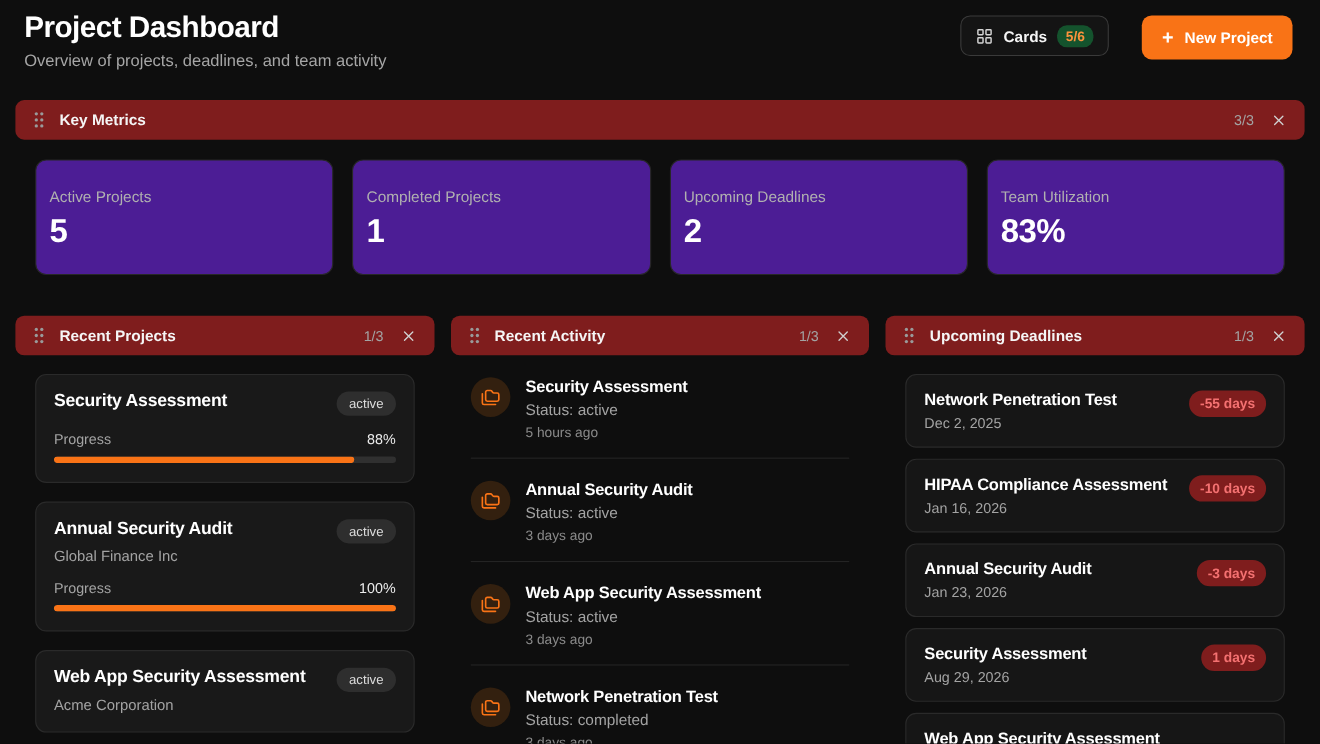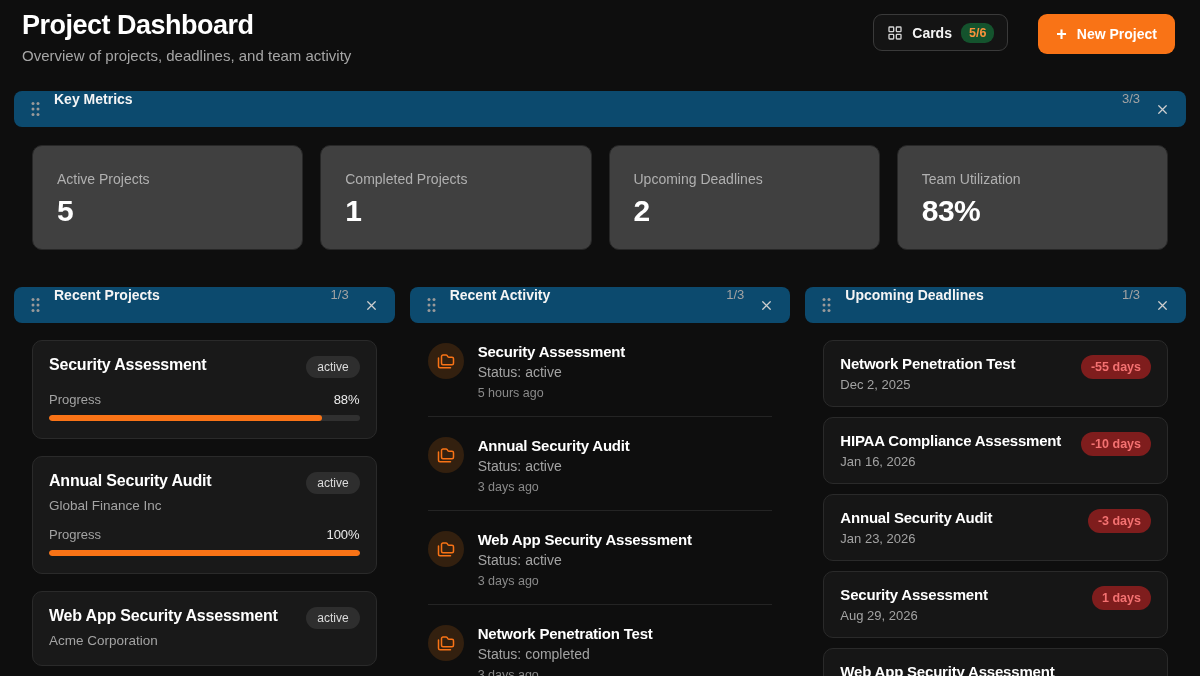--- a/index.html
+++ b/index.html
@@ -23,33 +23,33 @@
   .cards-btn .lbl { font-size:14px; font-weight:bold; color:#f5f5f5; }
   .cards-badge { background:#14532d; color:#fb923c; font-size:12.5px; font-weight:bold; padding:3px 8px; border-radius:9px; }
   .new-project-btn {
     display:flex; align-items:center; gap:10px; height:40px; padding:0 18px;
     background:#f97316; border:none; border-radius:9px; cursor:pointer;
   }
   .new-project-btn .plus { font-size:18px; font-weight:bold; color:#fff; line-height:1; }
   .new-project-btn .lbl { font-size:14px; font-weight:bold; color:#fff; }
   
   .panel-bar {
-    height:36px; background:#0c4a6e; border-radius:8px;
-    display:flex; padding:0 16px;
+    height:36px; background:#7f1d1d; border-radius:8px;
+    display:flex; align-items:center; padding:13px 16px;
   }
   .grip { display:flex; align-items:center; color:#9a9a9a; cursor:grab; }
   .panel-bar .ttl { font-size:14px; font-weight:bold; color:#f5f5f5; margin-left:13px; flex:1; }
   .panel-bar .count { font-size:13px; color:#a3a3a3; margin-right:15px; }
   .close-x { display:flex; align-items:center; color:#cfcfcf; cursor:pointer; }
   
   .keymetrics-wrap { margin:27px 14px 0; }
   .metrics-grid { display:grid; grid-template-columns:repeat(4,1fr); gap:17px; margin:18px 18px 0; }
   .metric-card {
-    background:#404040; border:1px solid #272727; border-radius:10px;
-    height:105px; padding:25px 24px;
+    background:#4c1d95; border:1px solid #272727; border-radius:10px;
+    height:105px; padding:25px 12px;
   }
   .metric-label { font-size:14px; color:#b0b0b0; }
   .metric-value { font-size:30px; font-weight:bold; color:#fff; margin-top:7px; letter-spacing:-0.5px; }
   
   .columns { display:grid; grid-template-columns:repeat(3,1fr); gap:15px; margin:37px 14px 0; }
   .panel-body { padding:0 18px; }
   
   .proj-card {
     background:#191919; border:1px solid #2a2a2a; border-radius:10px;
     padding:15px 16px 17px; margin-top:17px; cursor:pointer;

